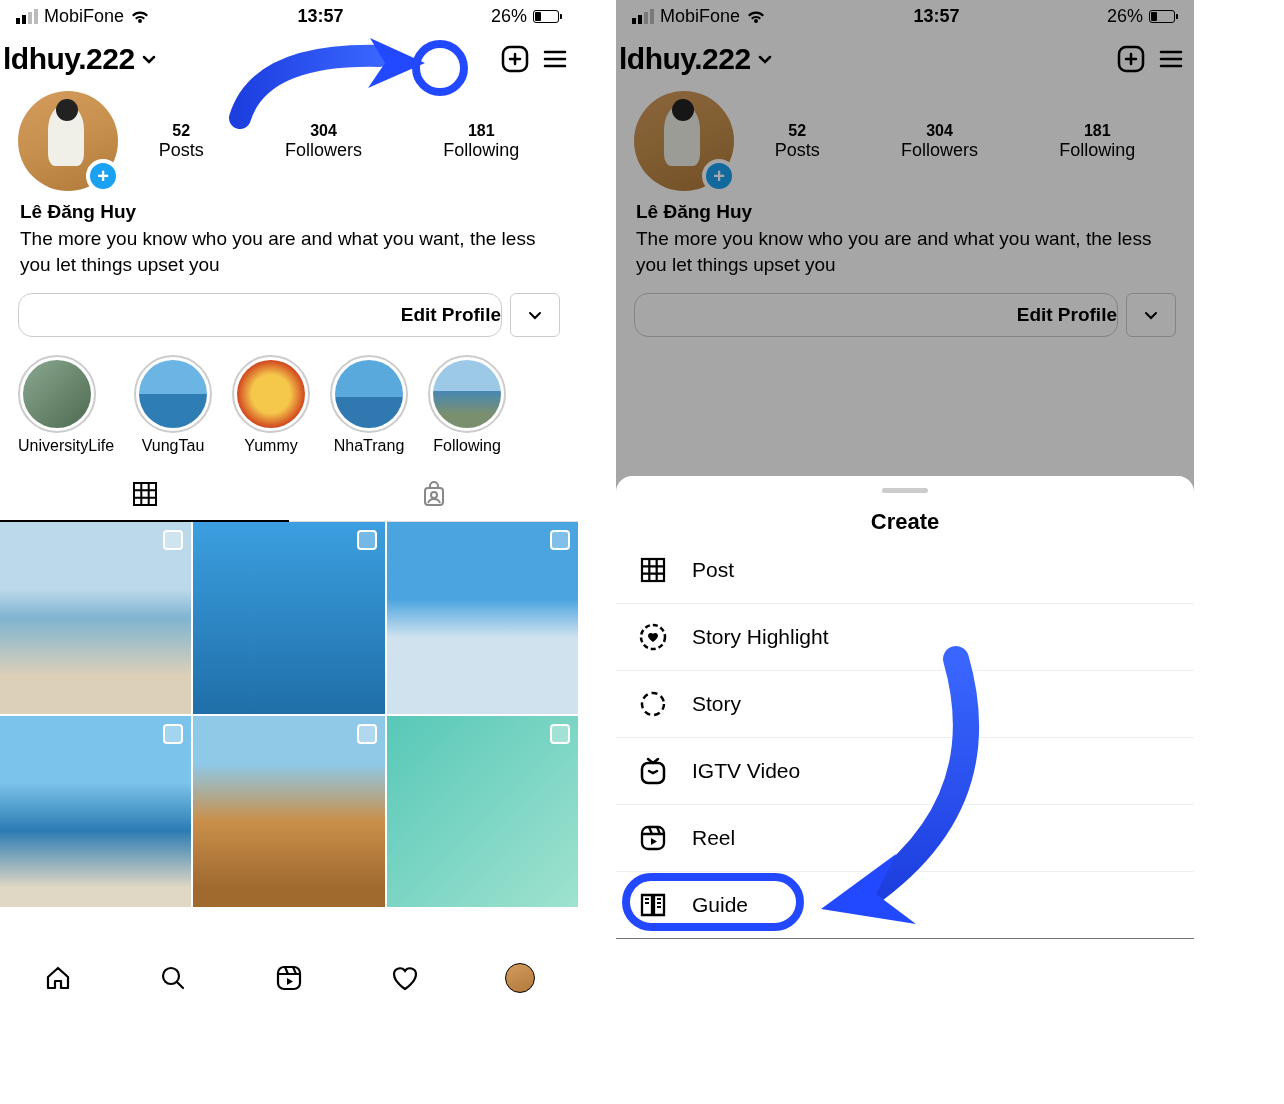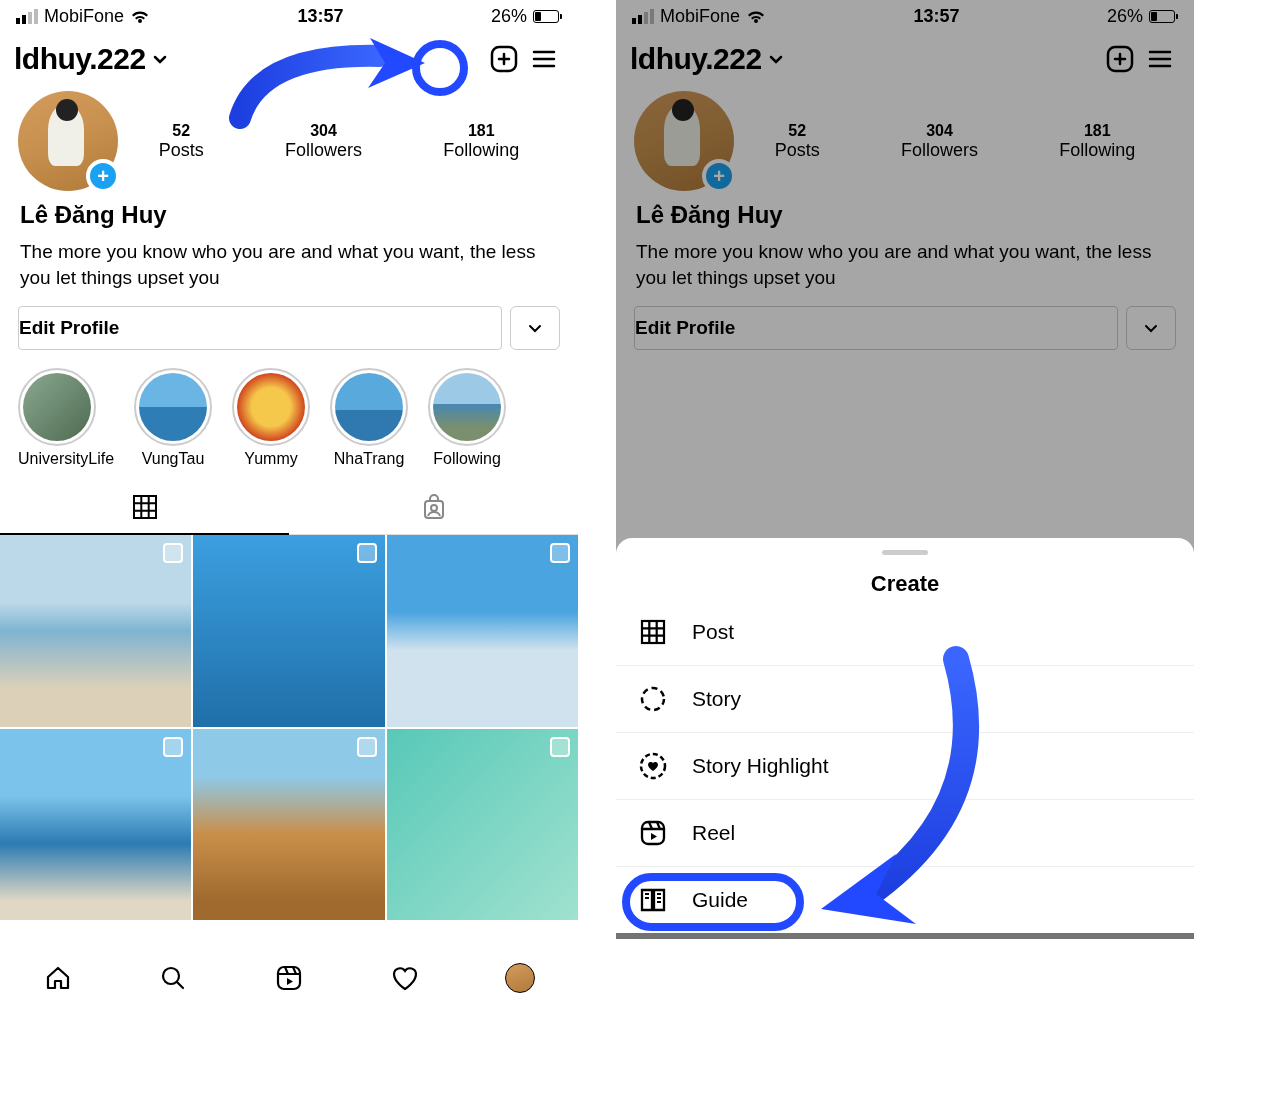--- a/index.html
+++ b/index.html
@@ -13,37 +13,37 @@
   .sig span{width:4px;background:#000}
   .sig span.off{background:#bbb}
   .sig span:nth-child(1){height:6px}
   .sig span:nth-child(2){height:9px}
   .sig span:nth-child(3){height:12px}
   .sig span:nth-child(4){height:15px}
   .batt{display:flex;align-items:center}
   .batt-body{width:26px;height:13px;border:1.5px solid #000;border-radius:3px;position:relative}
   .batt-fill{position:absolute;left:1px;top:1px;bottom:1px;width:26%;background:#000;border-radius:1px}
   .batt-tip{width:2px;height:5px;background:#000;border-radius:0 1px 1px 0;margin-left:1px}
-  .hdr{display:flex;align-items:center;padding:10px 14px 4px}
+  .hdr{display:flex;align-items:center;padding:10px 3px 4px}
   .uname{font-size:30px;font-weight:700;letter-spacing:-0.5px}
   .hdr-sp{flex:1}
   .icon-btn{width:40px;height:40px;display:flex;align-items:center;justify-content:center}
   .prow{display:flex;align-items:center;padding:8px 18px 4px}
   .avatar{width:100px;height:100px;border-radius:50%;background:linear-gradient(160deg,#d49b5c 0%,#c8914f 45%,#b07a3a 100%);position:relative;flex-shrink:0}
   .avatar-fig{position:absolute;top:15%;left:30%;width:36%;height:60%;background:#f0f0e8;border-radius:40% 40% 20% 20%}
   .avatar-head{position:absolute;top:8%;left:38%;width:22%;height:22%;background:#222;border-radius:50%}
   .add-story{position:absolute;bottom:-2px;right:-2px;width:34px;height:34px;border-radius:50%;background:#1ba1f2;border:4px solid #fff;display:flex;align-items:center;justify-content:center;color:#fff;font-size:20px;font-weight:700}
   .stats{flex:1;display:flex;justify-content:space-around;text-align:center}
   .stat-n{font-size:16px;font-weight:700}
   .stat-l{font-size:18px}
   .bio{padding:6px 20px 10px}
-  .bio-name{font-size:24px;font-weight:600;margin-bottom:10px}
+  .bio-name{font-size:19px;font-weight:600;margin-bottom:3px}
   .bio-txt{font-size:19px;line-height:1.35}
   .btns{display:flex;gap:8px;padding:6px 18px 14px}
-  .btn-edit{flex:1;border:1px solid #ccc;border-radius:4px;background:#fff;font-size:19px;font-weight:600;padding:10px 0;text-align:left}
+  .btn-edit{flex:1;border:1px solid #ccc;border-radius:14px;background:#fff;font-size:19px;font-weight:600;padding:10px 0;text-align:right}
   .btn-more{width:50px;border:1px solid #ccc;border-radius:6px;background:#fff;display:flex;align-items:center;justify-content:center}
   .hls{display:flex;gap:20px;padding:4px 18px 14px;overflow:hidden}
   .hl{text-align:center;font-size:16px}
   .hl-ring{width:78px;height:78px;border-radius:50%;border:2px solid #ccc;padding:3px;margin-bottom:4px}
   .hl-img{width:100%;height:100%;border-radius:50%}
   .tabs{display:flex;border-bottom:1px solid #ddd}
   .tab{flex:1;text-align:center;padding:12px 0;display:flex;justify-content:center}
   .tab.active{border-bottom:2px solid #000;margin-bottom:-1px}
   .grid{display:grid;grid-template-columns:1fr 1fr 1fr;gap:2px}
   .cell{aspect-ratio:1;position:relative}
@@ -351,46 +351,56 @@
       <div class="opt-ic">
           <svg width="26" height="26" viewBox="0 0 26 26">
             <rect x="2" y="2" width="22" height="22" stroke="#000" stroke-width="2.2" fill="none"></rect>
             <path d="M9.3 2v22M16.7 2v22M2 9.3h22M2 16.7h22" stroke="#000" stroke-width="2.2"></path>
           </svg>
         </div>
       <span>Post</span>
     </div>
     <div class="opt">
       <div class="opt-ic">
-          <svg width="28" height="28" viewBox="0 0 28 28">
-            <circle cx="14" cy="14" r="11" stroke="#000" stroke-width="2.5" fill="none" stroke-dasharray="6 4"></circle>
-          </svg>
-        </div>
-      <span>Story</span>
-    </div>
-    <div class="opt">
-      <div class="opt-ic">
           <svg width="30" height="30" viewBox="0 0 30 30">
             <circle cx="15" cy="15" r="12" stroke="#000" stroke-width="2.5" fill="none" stroke-dasharray="5 3"></circle>
             <path d="M15 20s-5-3-5-6.5A2.8 2.8 0 0115 12a2.8 2.8 0 015 1.5C20 17 15 20 15 20z" fill="#000"></path>
           </svg>
         </div>
       <span>Story Highlight</span>
+    </div>
+    <div class="opt">
+      <div class="opt-ic">
+          <svg width="28" height="28" viewBox="0 0 28 28">
+            <circle cx="14" cy="14" r="11" stroke="#000" stroke-width="2.5" fill="none" stroke-dasharray="6 4"></circle>
+          </svg>
+        </div>
+      <span>Story</span>
+    </div>
+    <div class="opt">
+      <div class="opt-ic">
+          <svg width="28" height="30" viewBox="0 0 28 30">
+            <rect x="3" y="7" width="22" height="20" rx="6" stroke="#000" stroke-width="2.5" fill="none"></rect>
+            <path d="M9 3l5 4 5-4" stroke="#000" stroke-width="2.5" fill="none" stroke-linecap="round"></path>
+            <path d="M10 15l4 2 4-2" stroke="#000" stroke-width="2.5" fill="none" stroke-linecap="round"></path>
+          </svg>
+        </div>
+      <span>IGTV Video</span>
     </div>
     <div class="opt">
       <div class="opt-ic">
           <svg width="28" height="28" viewBox="0 0 28 28">
             <rect x="3" y="3" width="22" height="22" rx="6" stroke="#000" stroke-width="2.3" fill="none"></rect>
             <path d="M3 10h22M10 3l3 7M18 3l3 7" stroke="#000" stroke-width="2.3"></path>
             <path d="M12 14l6 3.5-6 3.5z" fill="#000"></path>
           </svg>
         </div>
       <span>Reel</span>
     </div>
-    <div class="opt" style="border-bottom:6px solid #737373">
+    <div class="opt" style="border-bottom:1px solid #737373">
       <div class="opt-ic">
           <svg width="30" height="28" viewBox="0 0 30 28">
             <path d="M4 4h10v20H4zM16 4h10v20H16z" stroke="#000" stroke-width="2.3" fill="none"></path>
             <path d="M7 8h4M7 12h4M19 8h4M19 12h4M19 16h4" stroke="#000" stroke-width="2"></path>
           </svg>
         </div>
       <span>Guide</span>
     </div>
     <div style="height:70px"></div>
   </div>

